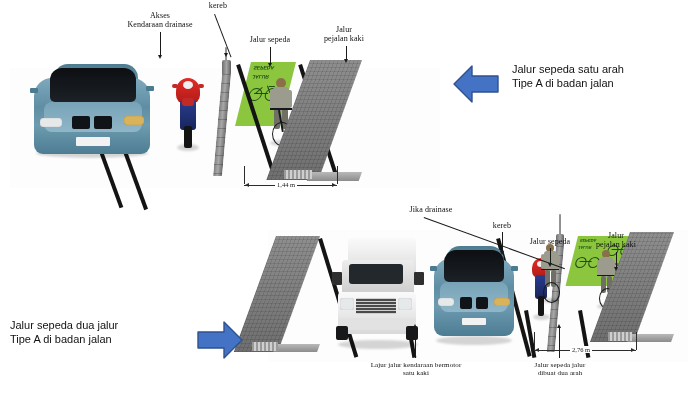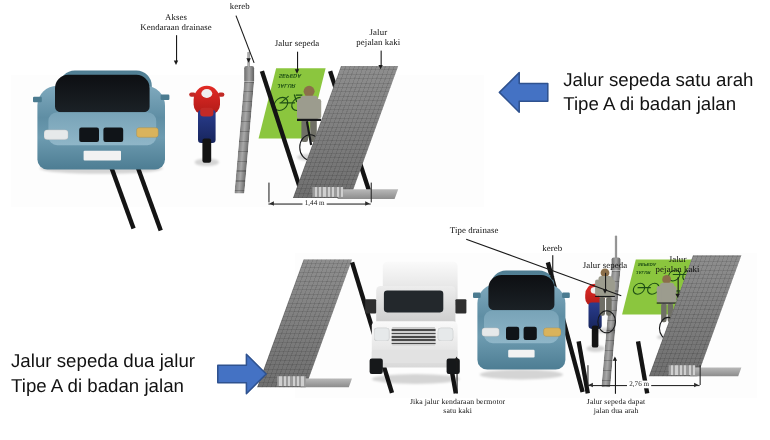--- a/index.html
+++ b/index.html
@@ -36,21 +36,21 @@
     border-left:2.5px solid transparent;
     border-right:2.5px solid transparent;
     border-top:4px solid #1a1a1a;
   }
 
   
   .blockarrow{position:absolute;}
   .bigtext{
     position:absolute;
     font-family:"Liberation Sans", sans-serif;
-    font-size:17px;
+    font-size:11px;
     color:#121212;
     line-height:1.28;
     white-space:nowrap;
   }
   .bigtext.right{text-align:left;}
   .bigtext.left{text-align:left;}
   .roadbase{
     position:absolute;
     background:#fdfdfd;
   }
@@ -438,21 +438,21 @@
     <div class="sidewalk-edge" style="left:608px;top:132px;width:24px;height:9px;"></div>
 
     <div class="dimtick" style="left:534px;top:132px;height:18px;"></div>
     <div class="dimtick" style="left:636px;top:132px;height:18px;"></div>
     <div class="dimline" style="left:534px;top:150px;width:102px;"></div>
     <div class="dimcap l" style="left:535px;top:148px;"></div>
     <div class="dimcap r" style="left:631px;top:148px;"></div>
     <div class="dimtext" style="left:570px;top:146px;">2,76 m</div>
 
     <div class="callout" style="left:390px;top:6px;width:82px;">
-      <div>Tipe drainase</div>
+      <div>Jika drainase</div>
     </div>
     <div class="leader leader-d" style="left:424px;top:17px;width:150px;transform:rotate(20deg);"></div>
 
     <div class="callout" style="left:482px;top:22px;width:40px;">
       <div>kereb</div>
     </div>
     <div class="leader leader-v" style="left:502px;top:32px;height:20px;"></div>
     <div class="arrowhead" style="left:500px;top:51px;"></div>
 
     <div class="callout" style="left:520px;top:38px;width:60px;">
@@ -464,29 +464,29 @@
     <div class="callout" style="left:578px;top:32px;width:76px;">
       <div>Jalur</div>
       <div>pejalan kaki</div>
     </div>
     <div class="leader leader-v" style="left:616px;top:52px;height:16px;"></div>
     <div class="arrowhead" style="left:614px;top:67px;"></div>
 
     <div class="leader leader-v" style="left:415px;top:126px;height:32px;"></div>
     <div class="arrowhead" style="left:413px;top:124px;border-top:none;border-bottom:4px solid #1a1a1a;"></div>
     <div class="callout sm" style="left:348px;top:162px;width:136px;">
-      <div>Jika jalur kendaraan bermotor</div>
+      <div>Lajur jalur kendaraan bermotor</div>
       <div>satu kaki</div>
     </div>
 
     <div class="leader leader-v" style="left:559px;top:126px;height:32px;"></div>
     <div class="arrowhead" style="left:557px;top:124px;border-top:none;border-bottom:4px solid #1a1a1a;"></div>
     <div class="callout sm" style="left:504px;top:162px;width:112px;">
-      <div>Jalur sepeda dapat</div>
-      <div>jalan dua arah</div>
+      <div>Jalur sepeda jalur</div>
+      <div>dibuat dua arah</div>
     </div>
 
     <svg class="blockarrow" style="left:196px;top:118px;" width="48" height="44" viewBox="0 0 48 44">
       <polygon points="46,22 28,4 28,14 2,14 2,30 28,30 28,40" fill="#4472C4" stroke="#2F528F" stroke-width="1.4" stroke-linejoin="round"></polygon>
     </svg>
 
     <div class="bigtext left" style="left:10px;top:118px;">
       <div>Jalur sepeda dua jalur</div>
       <div>Tipe A di badan jalan</div>
     </div>

